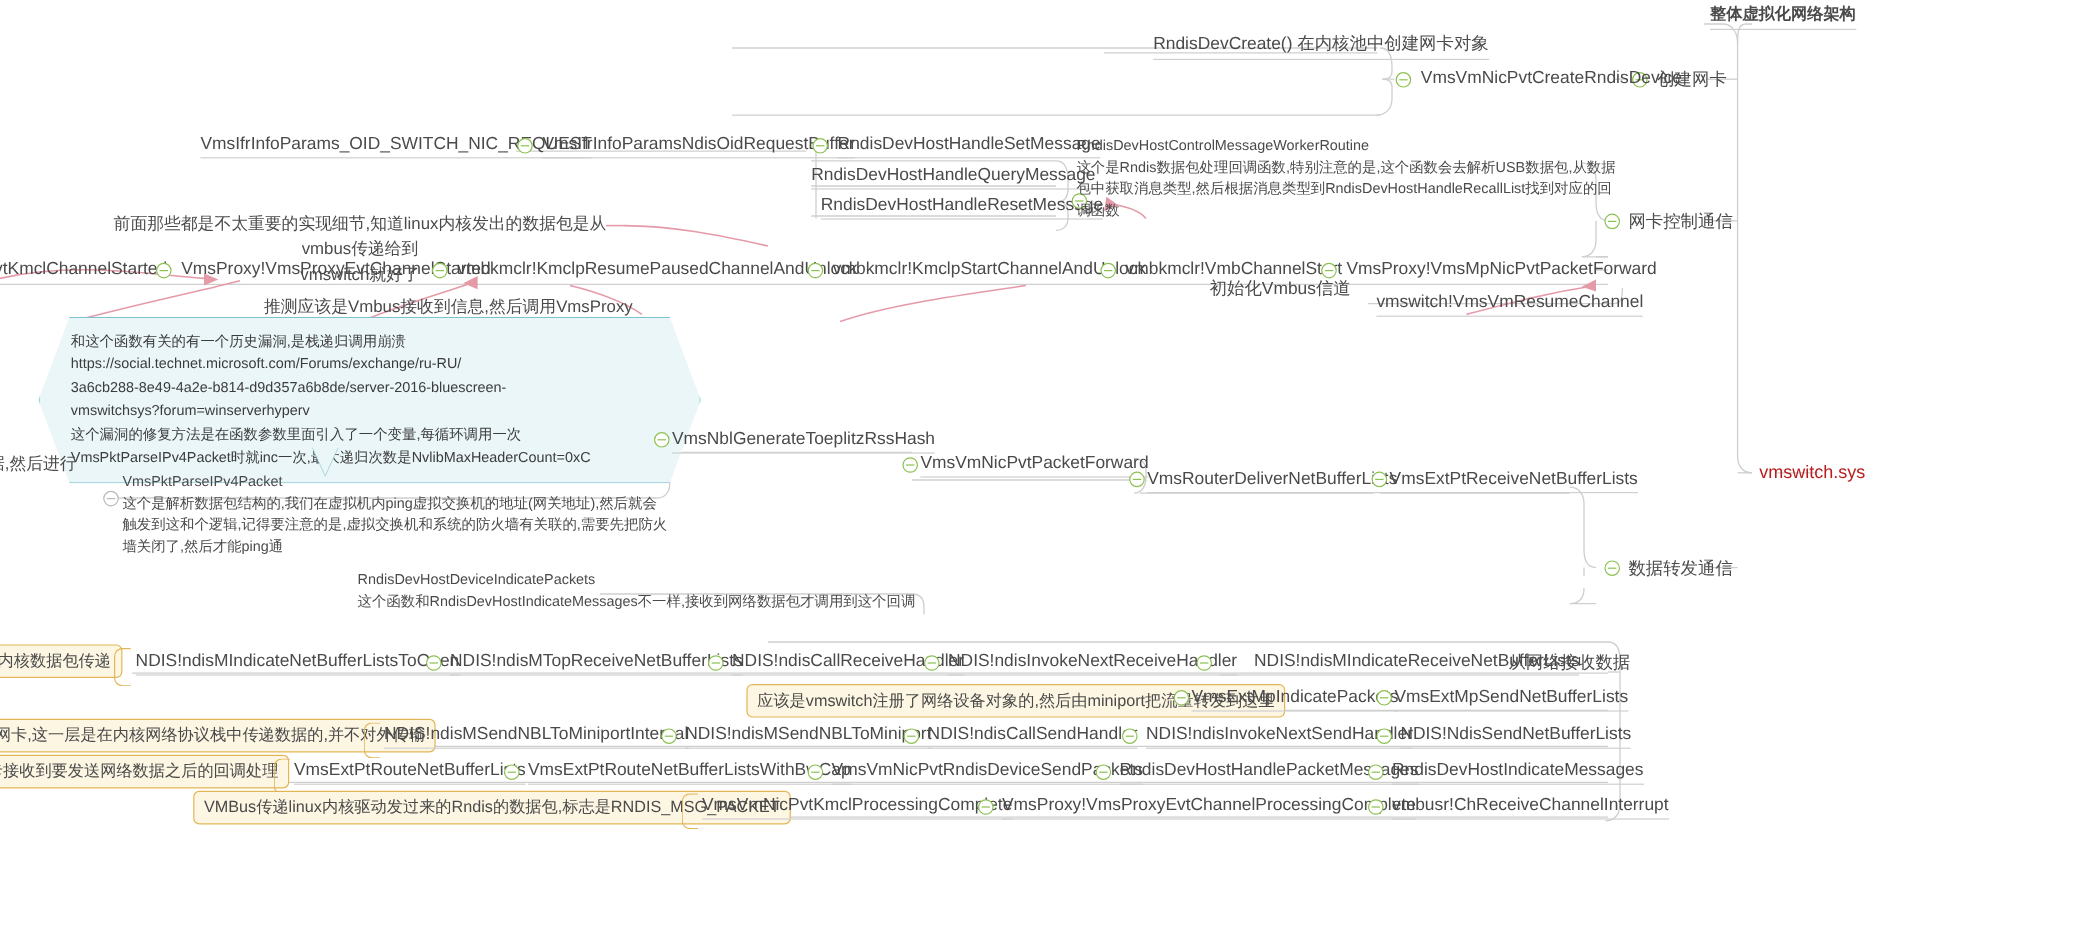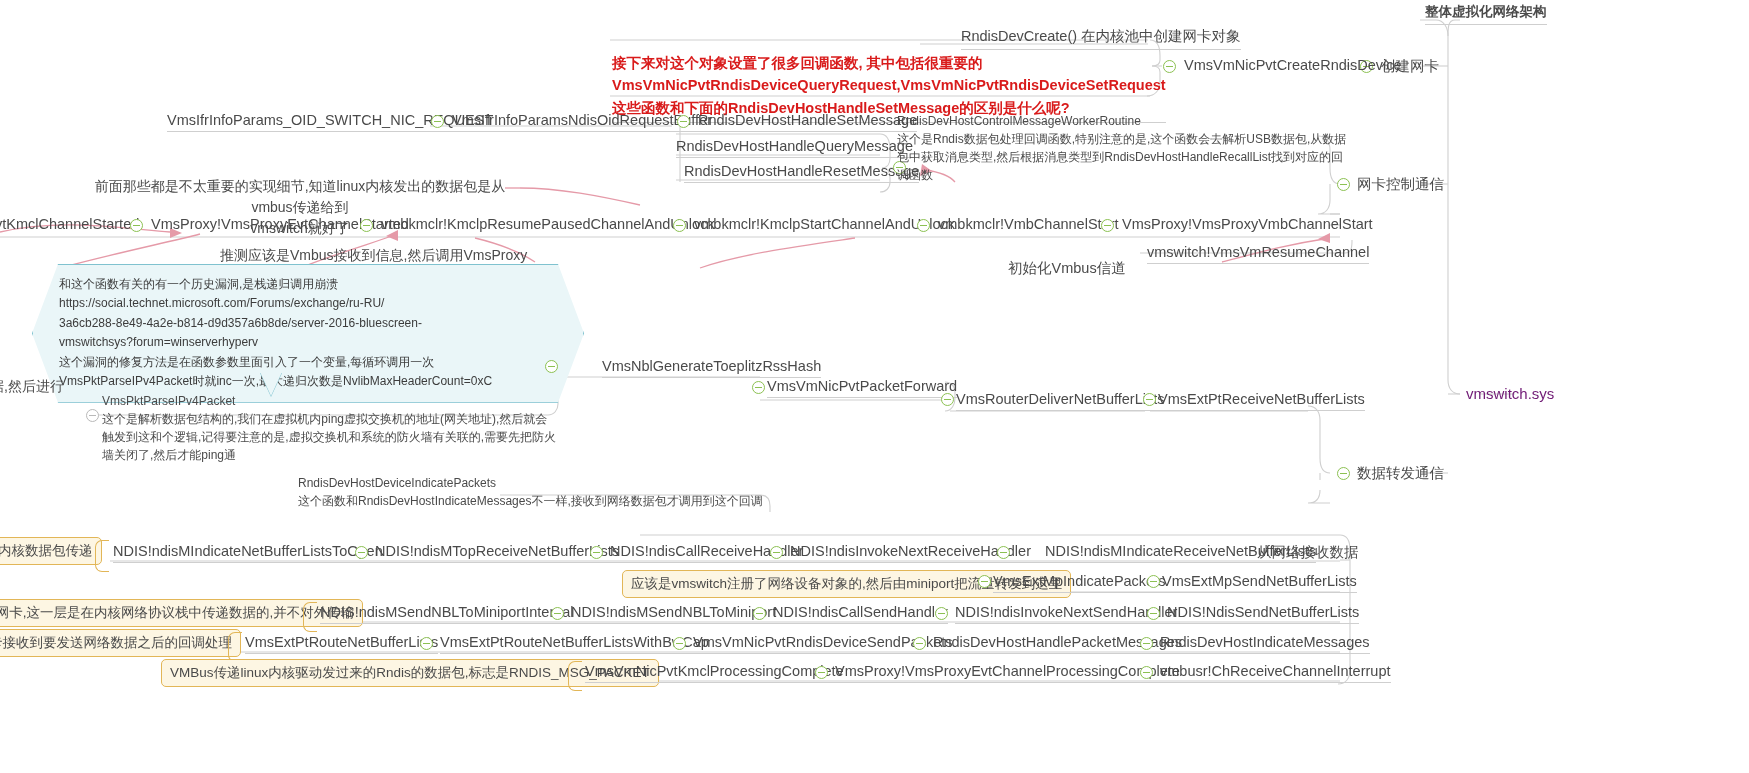--- a/index.html
+++ b/index.html
@@ -199,41 +199,38 @@
       <path d="M955,182 C950,176 940,172 925,170"></path>
     </g>
     <g fill="#e59aa8">
       <polygon points="170,228 182,233 170,238"></polygon>
       <polygon points="398,230 386,236 398,241"></polygon>
       <polygon points="1330,233 1318,239 1330,243"></polygon>
       <polygon points="922,164 932,171 920,176"></polygon>
     </g>
   </svg>
 
-  <div class="topic noline" style="left:1466px;top:385px;font-size:15px;color:#701a75;">vmswitch.sys</div>
+  <div class="topic noline" style="left:1466px;top:385px;font-size:15px;color:#b91c1c;">vmswitch.sys</div>
 
   <div class="topic" style="left:1425px;top:3px;font-weight:bold;font-size:13.5px;">整体虚拟化网络架构</div>
 
   <div class="badge" style="left:1360px;top:60px;"></div>
   <div class="topic noline" style="left:1381px;top:57px;">创建网卡</div>
 
   <div class="badge" style="left:1337px;top:178px;"></div>
   <div class="topic noline" style="left:1357px;top:175px;">网卡控制通信</div>
 
   <div class="badge" style="left:1337px;top:467px;"></div>
   <div class="topic noline" style="left:1357px;top:464px;">数据转发通信</div>
 
   <div class="topic" style="left:920px;top:27px;margin-left:41px;">RndisDevCreate()  在内核池中创建网卡对象</div>
 
   <div class="badge" style="left:1163px;top:60px;"></div>
   <div class="topic noline" style="left:1184px;top:57px;">VmsVmNicPvtCreateRndisDevice</div>
 
-  <div class="redblock" style="left:612px;top:52px;">接下来对这个对象设置了很多回调函数, 其中包括很重要的
-VmsVmNicPvtRndisDeviceQueryRequest,VmsVmNicPvtRndisDeviceSetRequest
-这些函数和下面的RndisDevHostHandleSetMessage的区别是什么呢?</div>
 
   <div class="topic" style="left:167px;top:112px;">VmsIfrInfoParams_OID_SWITCH_NIC_REQUEST</div>
 
   <div class="badge" style="left:431px;top:115px;"></div>
   <div class="topic" style="left:452px;top:112px;">VmsIfrInfoParamsNdisOidRequestBuffer</div>
 
   <div class="badge" style="left:677px;top:115px;"></div>
   <div class="topic" style="left:698px;top:112px;">RndisDevHostHandleSetMessage</div>
 
   <div class="topic" style="left:676px;top:138px;">RndisDevHostHandleQueryMessage</div>
@@ -257,37 +254,37 @@
   <div class="badge" style="left:360px;top:219px;"></div>
   <div class="topic noline" style="left:381px;top:216px;">vmbkmclr!KmclpResumePausedChannelAndUnlock</div>
 
   <div class="badge" style="left:673px;top:219px;"></div>
   <div class="topic noline" style="left:694px;top:216px;">vmbkmclr!KmclpStartChannelAndUnlock</div>
 
   <div class="badge" style="left:917px;top:219px;"></div>
   <div class="topic noline" style="left:938px;top:216px;">vmbkmclr!VmbChannelStart</div>
 
   <div class="badge" style="left:1101px;top:219px;"></div>
-  <div class="topic noline" style="left:1122px;top:216px;">VmsProxy!VmsProxyVmbChannelStart</div>
-
-  <div class="topic noline" style="left:1008px;top:259px;text-align:right;">初始化Vmbus信道</div>
+  <div class="topic noline" style="left:1122px;top:216px;">VmsProxy!VmsMpNicPvtPacketForward</div>
+
+  <div class="topic noline" style="left:1008px;top:231px;text-align:right;">初始化Vmbus信道</div>
   <div class="topic" style="left:1147px;top:244px;">vmswitch!VmsVmResumeChannel</div>
 
   <div class="annot" style="left:220px;top:245px;width:320px;text-align:left;">推测应该是Vmbus接收到信息,然后调用VmsProxy做数据代理</div>
 
   <div class="hexcallout" style="left:32px;top:264px;width:498px;">和这个函数有关的有一个历史漏洞,是栈递归调用崩溃
 https://social.technet.microsoft.com/Forums/exchange/ru-RU/
 3a6cb288-8e49-4a2e-b814-d9d357a6b8de/server-2016-bluescreen-
 vmswitchsys?forum=winserverhyperv
 这个漏洞的修复方法是在函数参数里面引入了一个变量,每循环调用一次
 VmsPktParseIPv4Packet时就inc一次,最大递归次数是NvlibMaxHeaderCount=0xC</div>
   <div class="hex-tail" style="left:260px;top:372px;"></div>
 
   <div class="badge" style="left:545px;top:360px;"></div>
-  <div class="topic" style="left:560px;top:358px;margin-left:42px;">VmsNblGenerateToeplitzRssHash</div>
+  <div class="topic" style="left:560px;top:358px;">VmsNblGenerateToeplitzRssHash</div>
 
   <div class="badge" style="left:752px;top:381px;"></div>
   <div class="topic" style="left:767px;top:378px;">VmsVmNicPvtPacketForward</div>
 
   <div class="badge" style="left:941px;top:393px;"></div>
   <div class="topic" style="left:956px;top:391px;">VmsRouterDeliverNetBufferLists</div>
 
   <div class="badge" style="left:1143px;top:393px;"></div>
   <div class="topic" style="left:1158px;top:391px;">VmsExtPtReceiveNetBufferLists</div>
 

